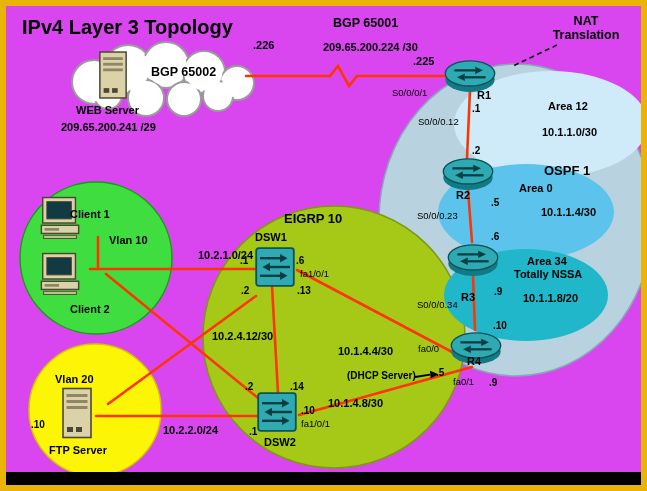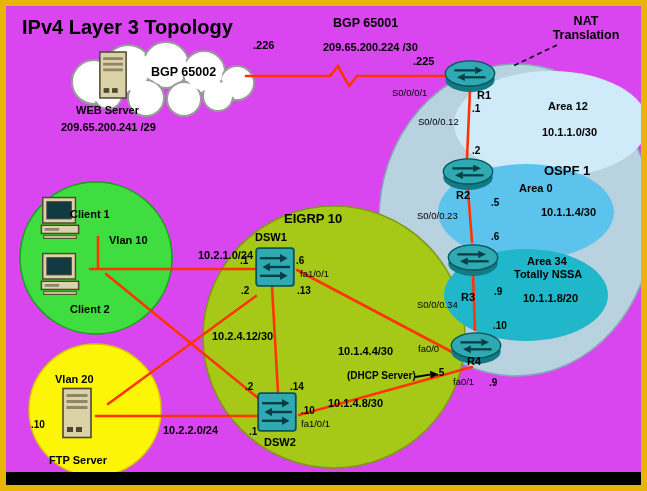--- a/index.html
+++ b/index.html
@@ -186,18 +186,18 @@
   <div class="lbl t-ip" style="left:284px; top:375px;">.14</div>
   <div class="lbl t-ip" style="left:295px; top:399px;">.10</div>
   <div class="lbl t-if" style="left:295px; top:413px;">fa1/0/1</div>
   <div class="lbl t-ip" style="left:243px; top:420px;">.1</div>
   <div class="lbl" style="left:258px; top:430px;">DSW2</div>
 
   <div class="lbl" style="left:64px;  top:202px;">Client 1</div>
   <div class="lbl" style="left:103px; top:228px;">Vlan 10</div>
   <div class="lbl" style="left:64px;  top:297px;">Client 2</div>
   <div class="lbl" style="left:49px;  top:367px;">Vlan 20</div>
-  <div class="lbl t-c" style="left:42px;  top:448px; width:60px;">FTP Server</div>
+  <div class="lbl t-c" style="left:42px;  top:438px; width:60px;">FTP Server</div>
   <div class="lbl t-ip" style="left:25px;  top:413px;">.10</div>
   <div class="lbl" style="left:157px; top:418px;">10.2.2.0/24</div>
 
   <div class="bottom-bar"></div>
 </div>
 
 </body></html>

